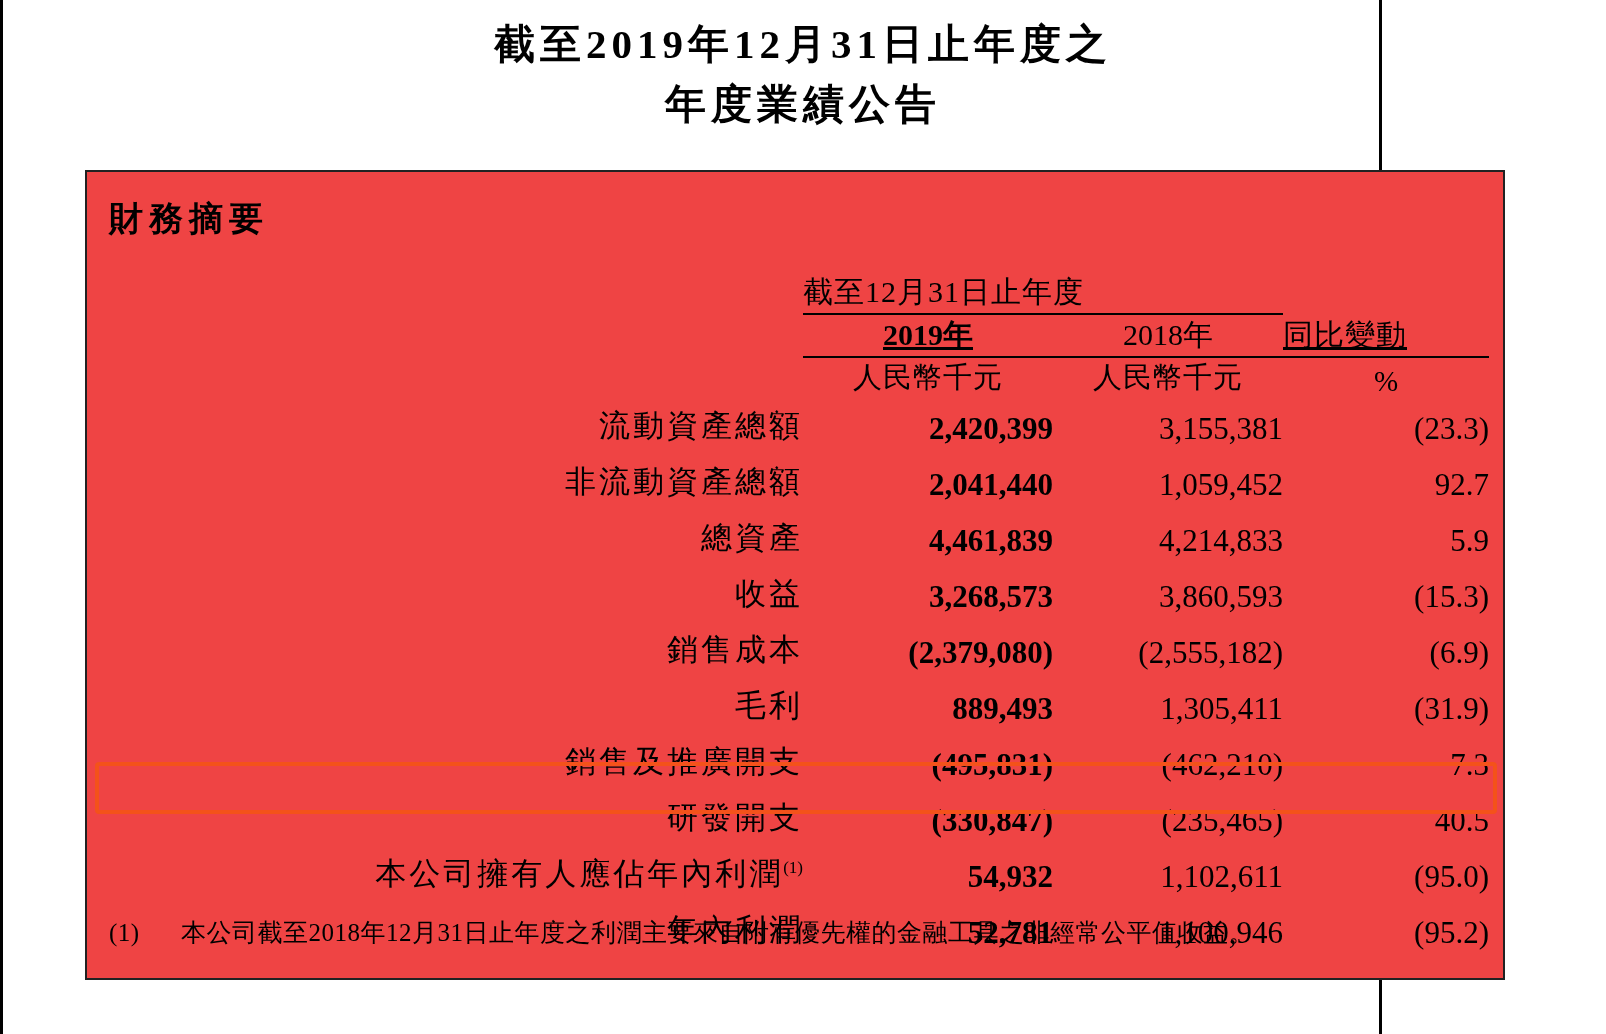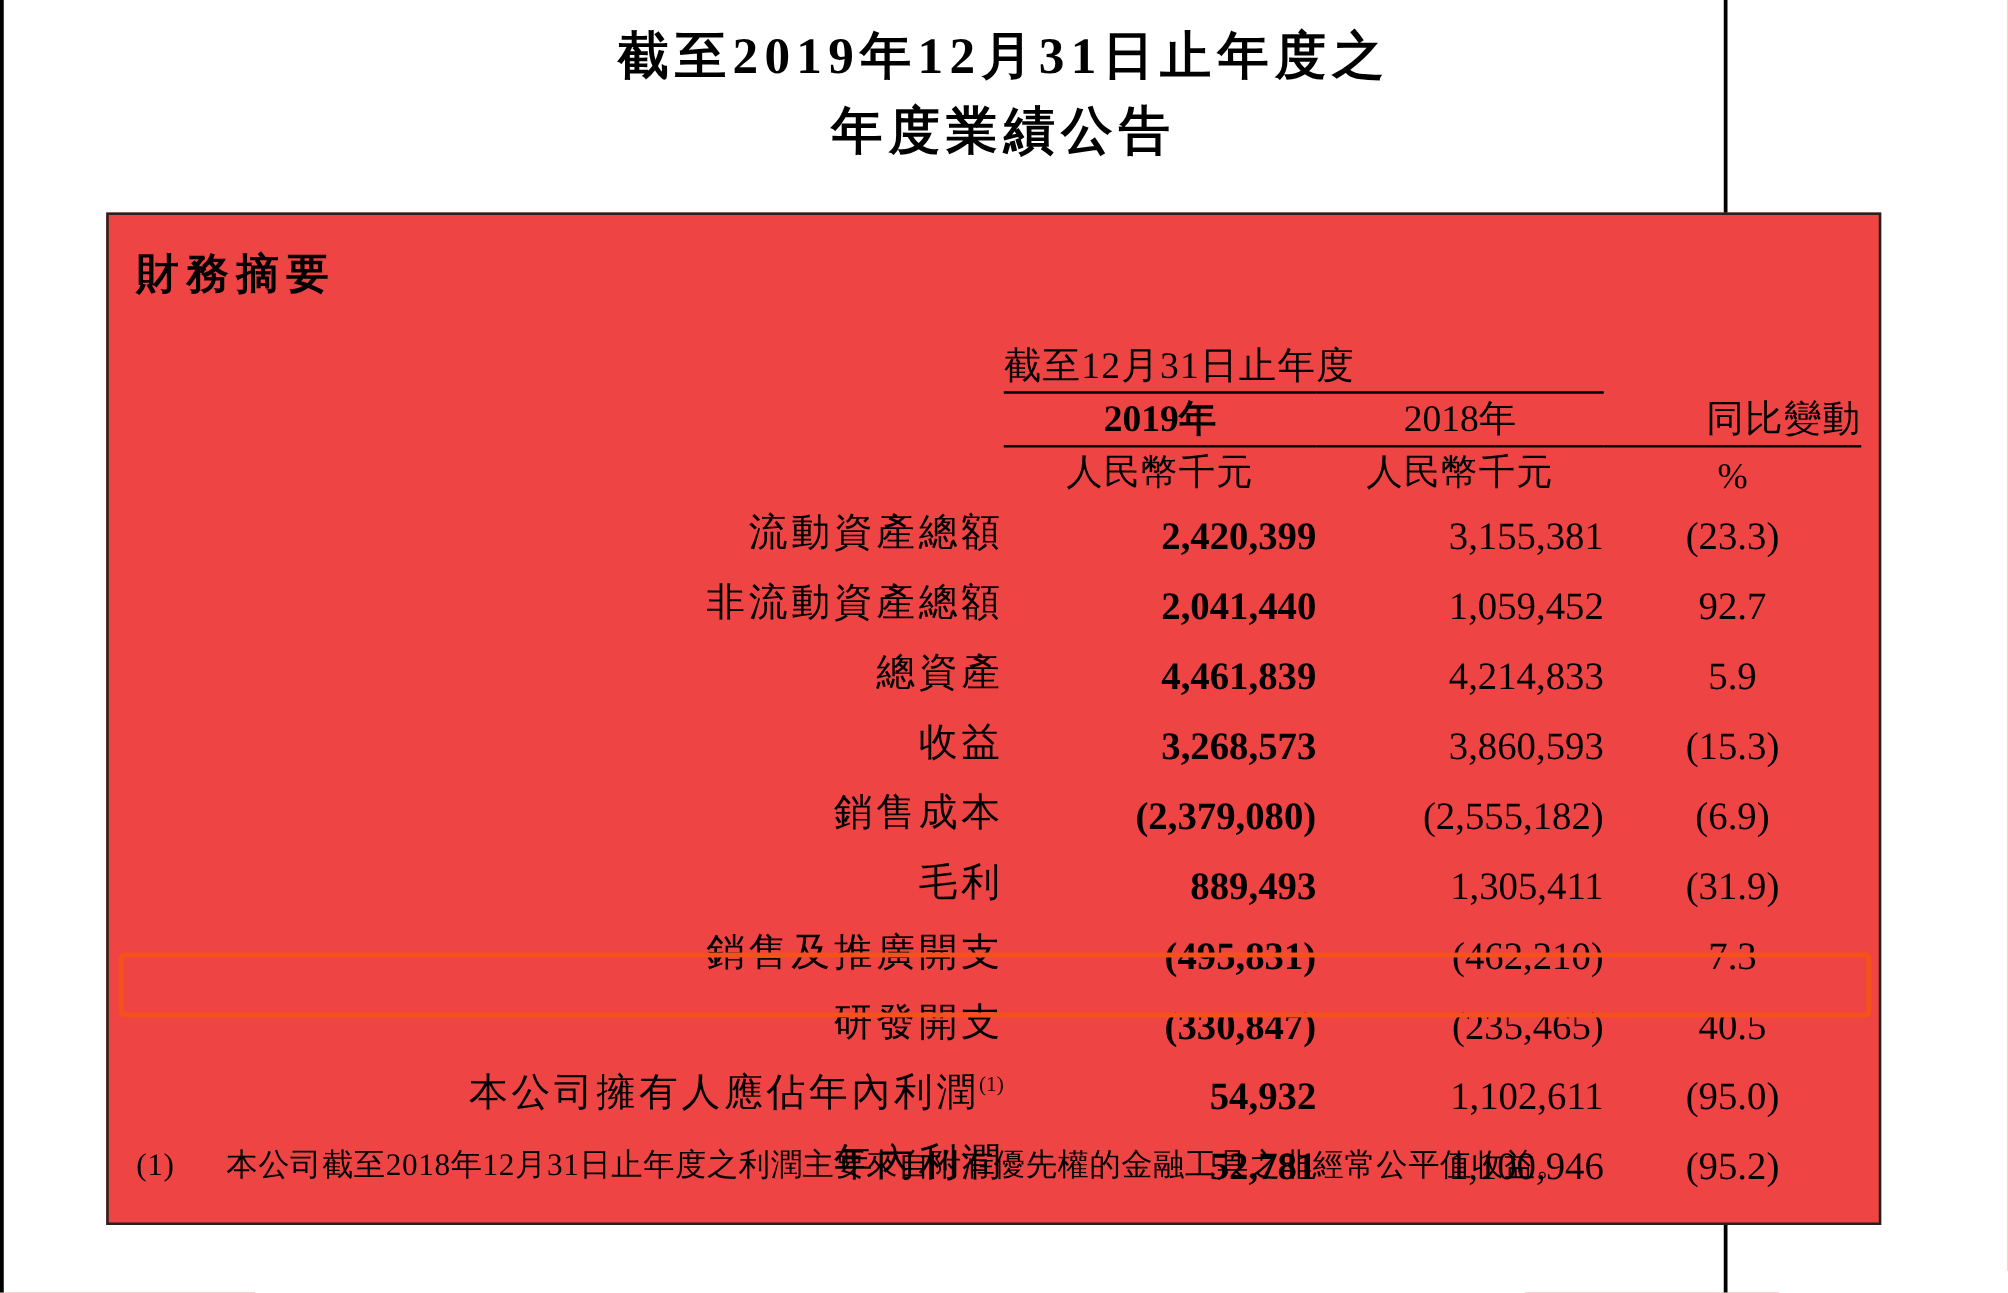--- a/index.html
+++ b/index.html
@@ -94,34 +94,35 @@
   }
   .rule-under {
     border-bottom: 2px solid #000;
   }
   .hdr-year {
     text-align: center;
     font-size: 30px;
     padding-top: 8px;
     padding-bottom: 4px;
   }
-  .hdr-year.bold { font-weight: bold; }
+  .hdr-year.bold { font-weight: bold; text-decoration: underline; }
   .hdr-unit {
     text-align: center;
     font-size: 29px;
     padding-top: 10px;
     padding-bottom: 6px;
     letter-spacing: 1px;
   }
   .hdr-chg {
-    text-align: right;
+    text-align: left;
     font-size: 30px;
     font-weight: bold;
     letter-spacing: 1px;
     padding-bottom: 4px;
+    text-decoration: underline;
   }
   .hdr-pct {
     text-align: center;
     font-size: 29px;
     font-weight: bold;
     padding-top: 10px;
     padding-bottom: 6px;
   }
 
   tr.data-row td {
@@ -134,21 +135,21 @@
     letter-spacing: 3px;
     padding-left: 4px;
   }
   td.num {
     text-align: right;
     padding-right: 14px;
     font-variant-numeric: tabular-nums;
   }
   td.num.b { font-weight: bold; }
   td.chg {
-    text-align: center;
+    text-align: right;
     padding-right: 22px;
   }
   sup.fn {
     font-size: 17px;
     vertical-align: super;
     letter-spacing: 0;
   }
 
   tr.highlight-row {
     position: relative;

